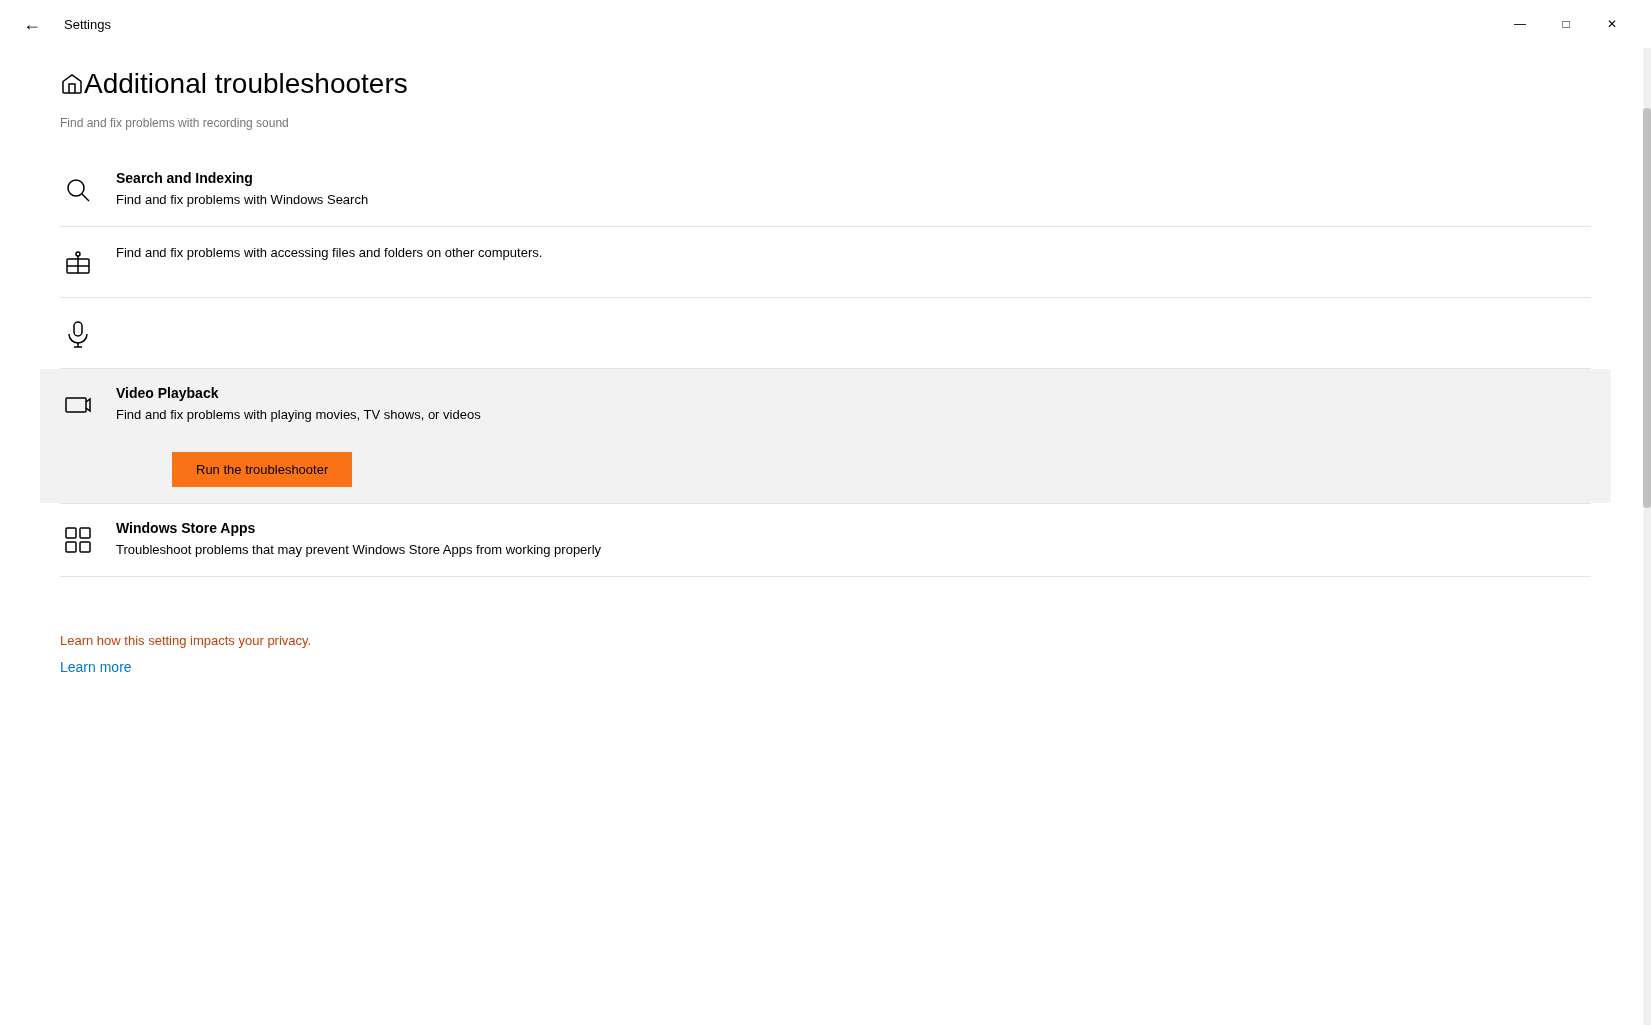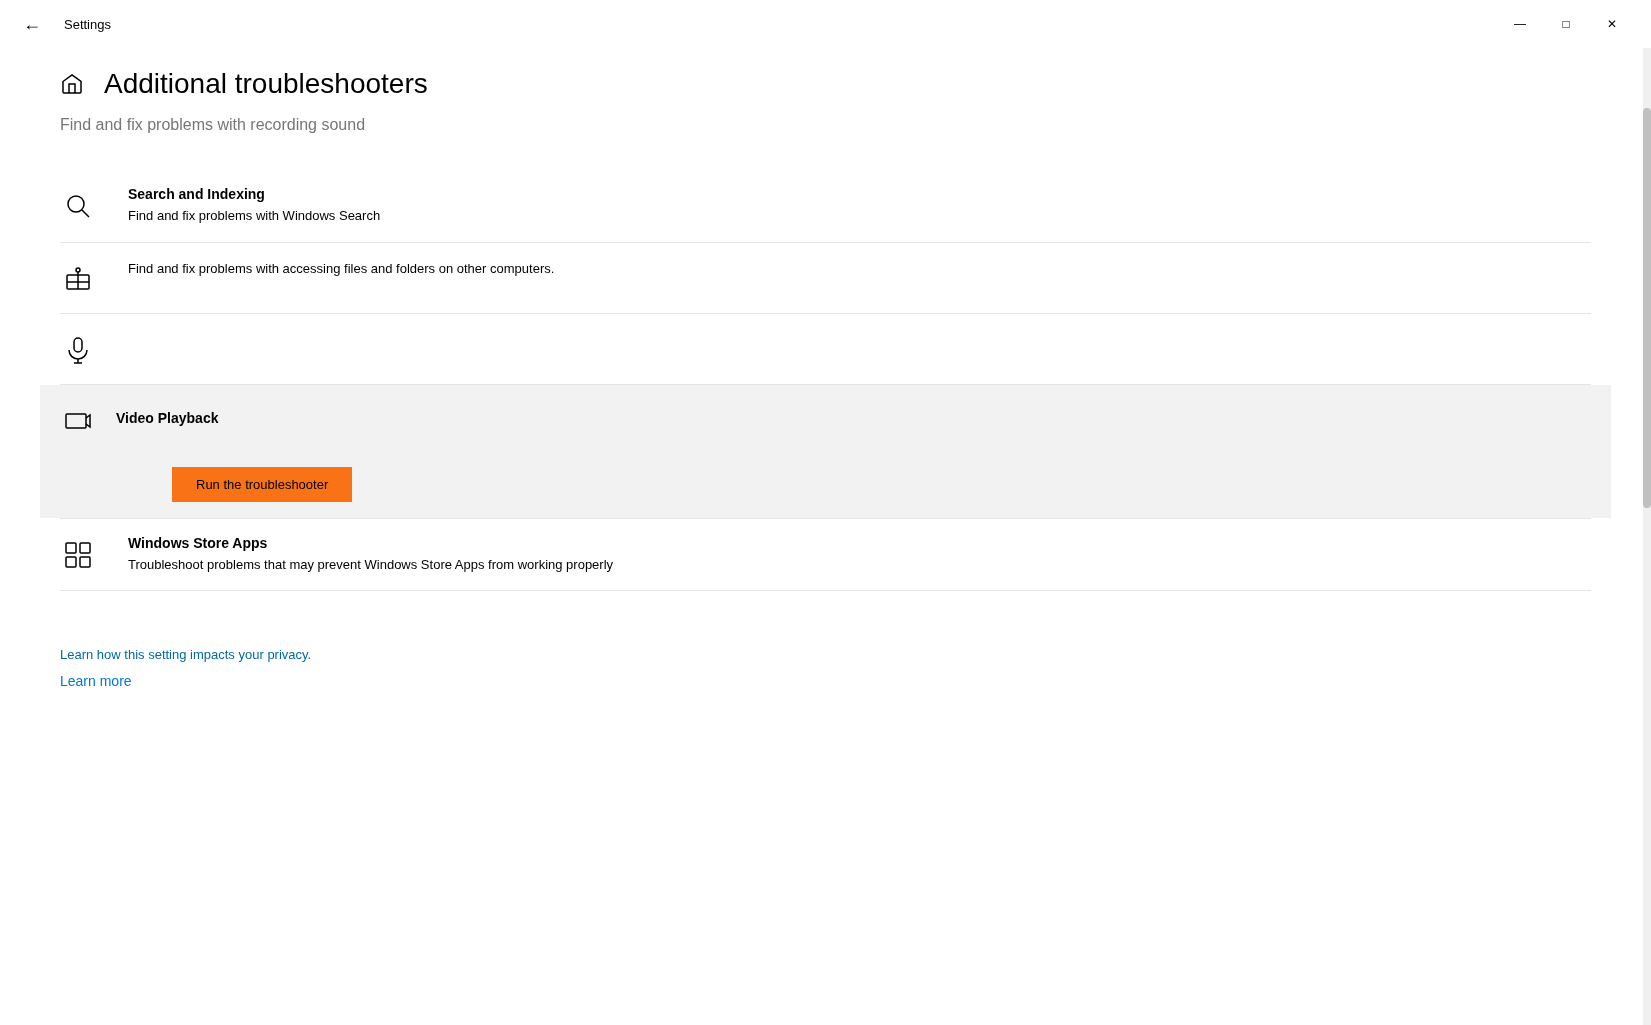--- a/index.html
+++ b/index.html
@@ -75,49 +75,48 @@
     .main-content {
       padding: 0 60px;
       overflow-y: auto;
       height: calc(1025px - 48px);
     }
 
     
     .page-header {
       display: flex;
       align-items: center;
-      gap: 20px;
       margin-bottom: 16px;
       padding-top: 20px;
     }
 
     .home-icon {
       font-size: 24px;
       color: #000;
     }
 
     .page-title {
       font-size: 28px;
       font-weight: 300;
       color: #000;
     }
 
     
     .truncated-text {
-      font-size: 16px;
+      font-size: 12px;
       color: #767676;
-      margin-bottom: 36px;
+      margin-bottom: 24px;
       padding-left: 0;
     }
 
     
     .troubleshooter-item {
       display: flex;
       align-items: flex-start;
-      gap: 32px;
+      gap: 20px;
       padding: 16px 0;
       cursor: pointer;
     }
 
     .item-icon {
       width: 36px;
       height: 36px;
       flex-shrink: 0;
       display: flex;
       align-items: center;
@@ -163,21 +162,21 @@
 
     .privacy-title {
       font-size: 20px;
       font-weight: 400;
       color: #000;
       margin-bottom: 10px;
     }
 
     .privacy-description {
       font-size: 13px;
-      color: #0369a1;
+      color: #c2410c;
       margin-bottom: 10px;
     }
 
     .learn-more-link {
       font-size: 14px;
       color: #0078d4;
       text-decoration: none;
       cursor: pointer;
     }
 
@@ -290,20 +289,21 @@
   <div style="background:#f2f2f2; padding: 16px 20px; margin: 0 -20px;">
     <div style="display:flex; align-items:center; gap:20px;">
       <div class="item-icon">
         <svg width="28" height="28" viewBox="0 0 28 28" fill="none" stroke="#000" stroke-width="1.5">
           <rect x="2" y="7" width="20" height="14" rx="1"></rect>
           <polyline points="22,11 26,8 26,20 22,17"></polyline>
         </svg>
       </div>
       <div class="item-content">
         <div class="item-title">Video Playback</div>
+        <div class="item-description">Find and fix problems with playing movies, TV shows, or videos</div>
       </div>
     </div>
     <div style="margin-left: 56px; margin-top: 16px;">
       <button class="run-btn">Run the troubleshooter</button>
     </div>
   </div>
 
   <div class="divider"></div>
 
   <div class="troubleshooter-item">

